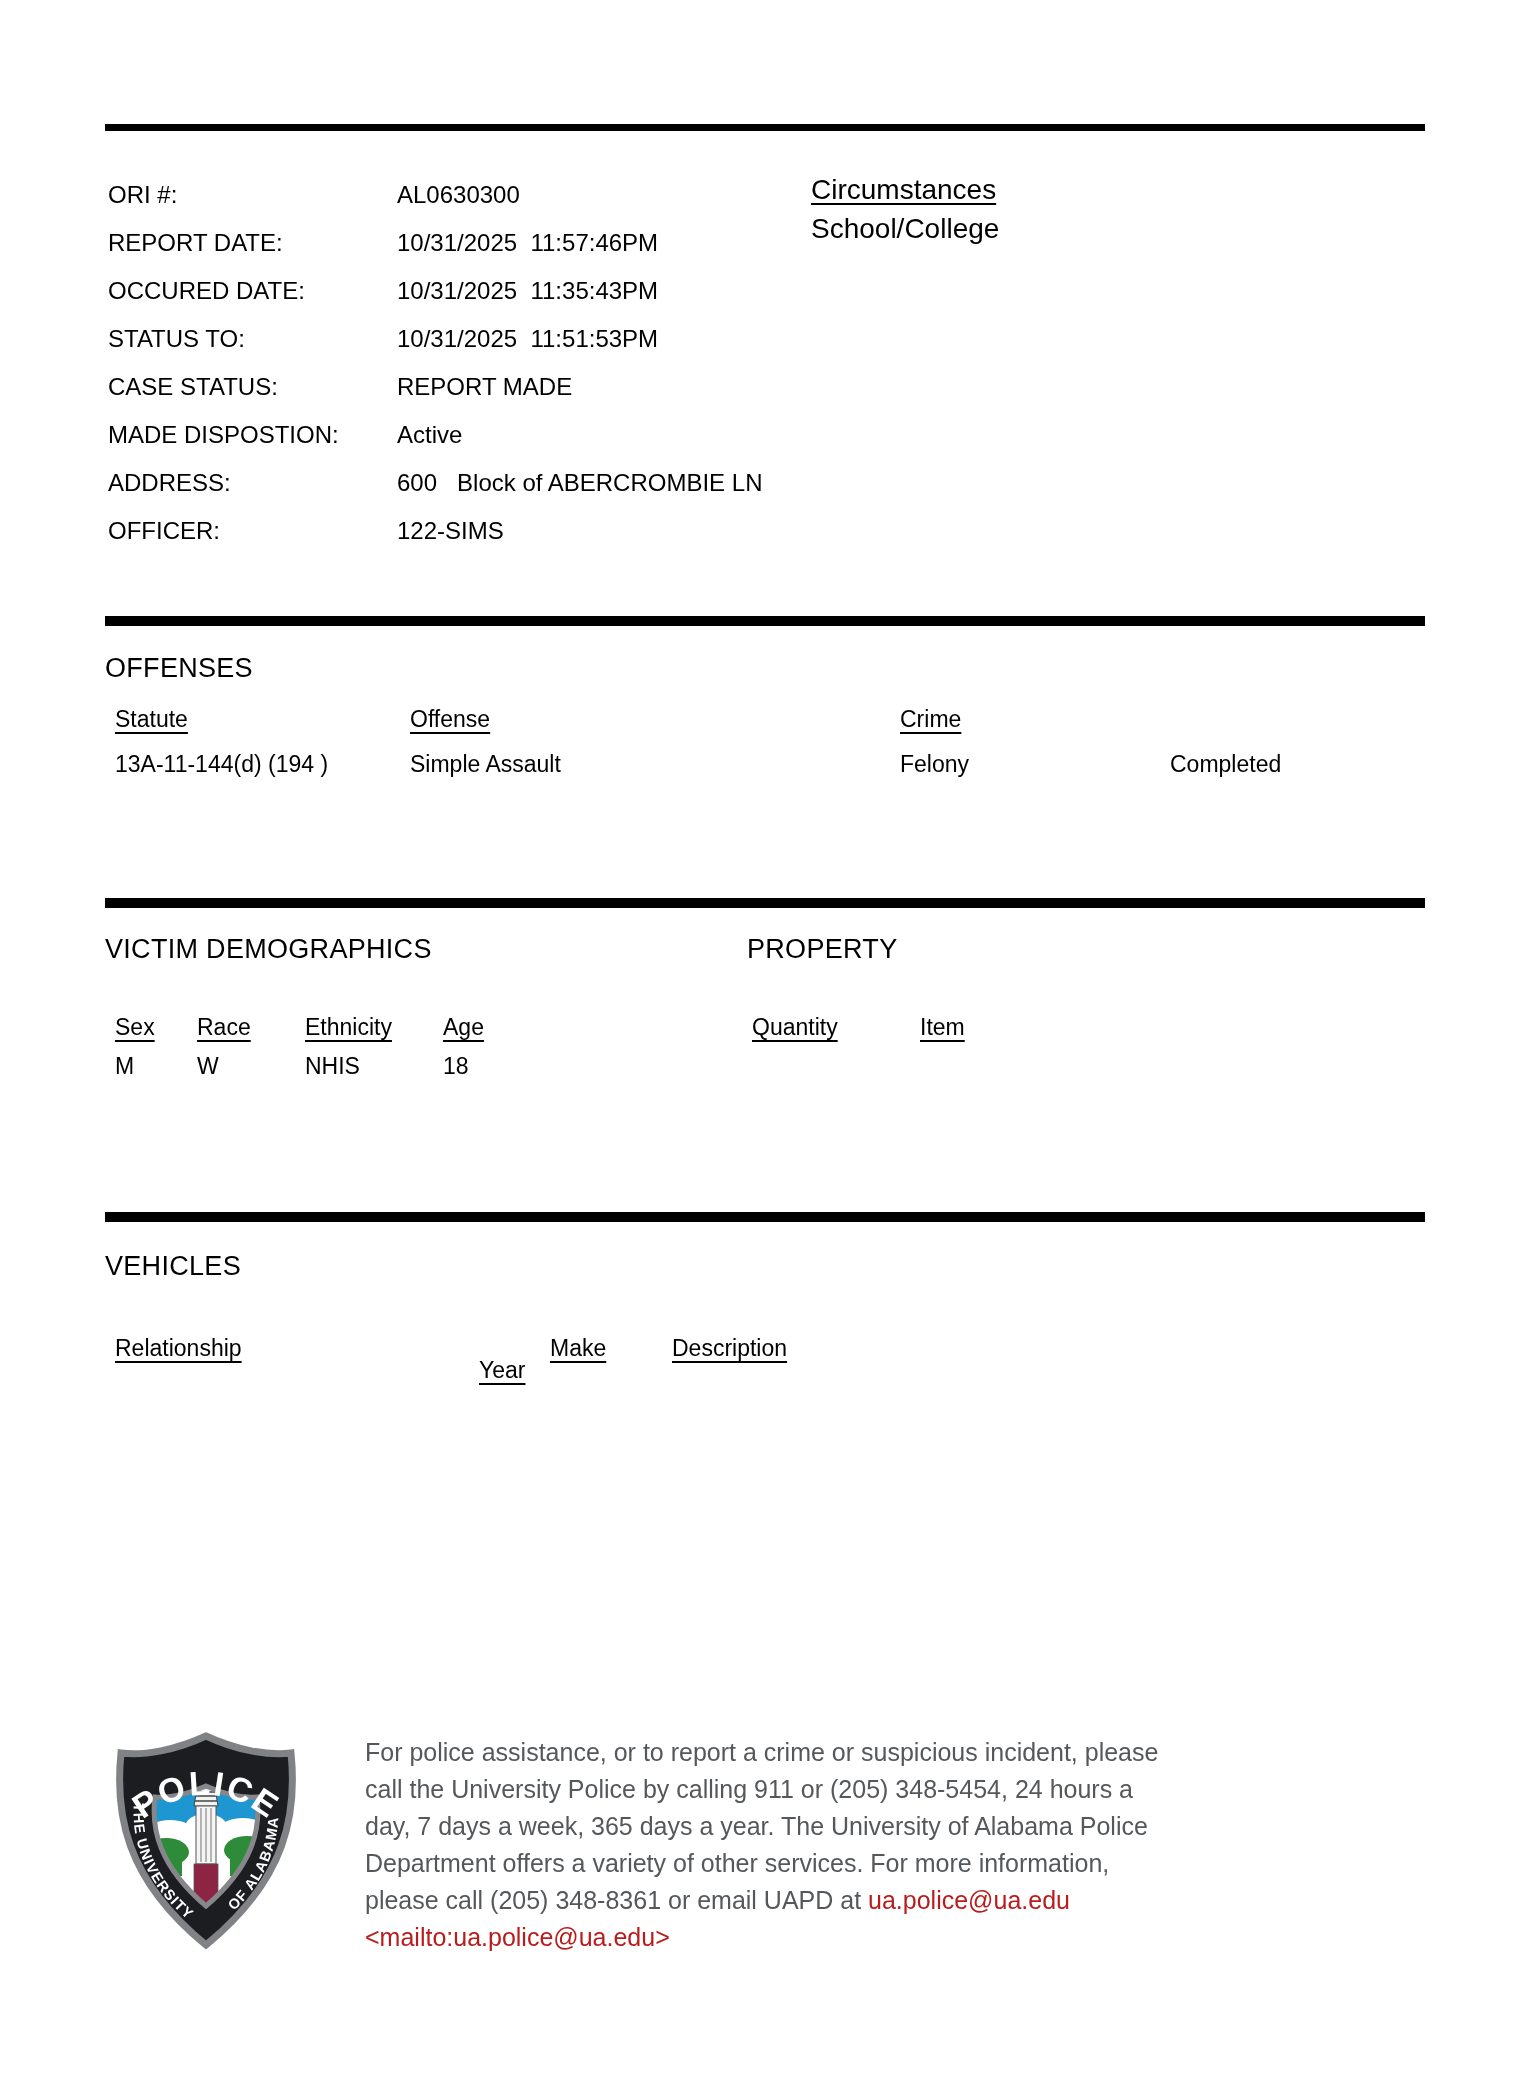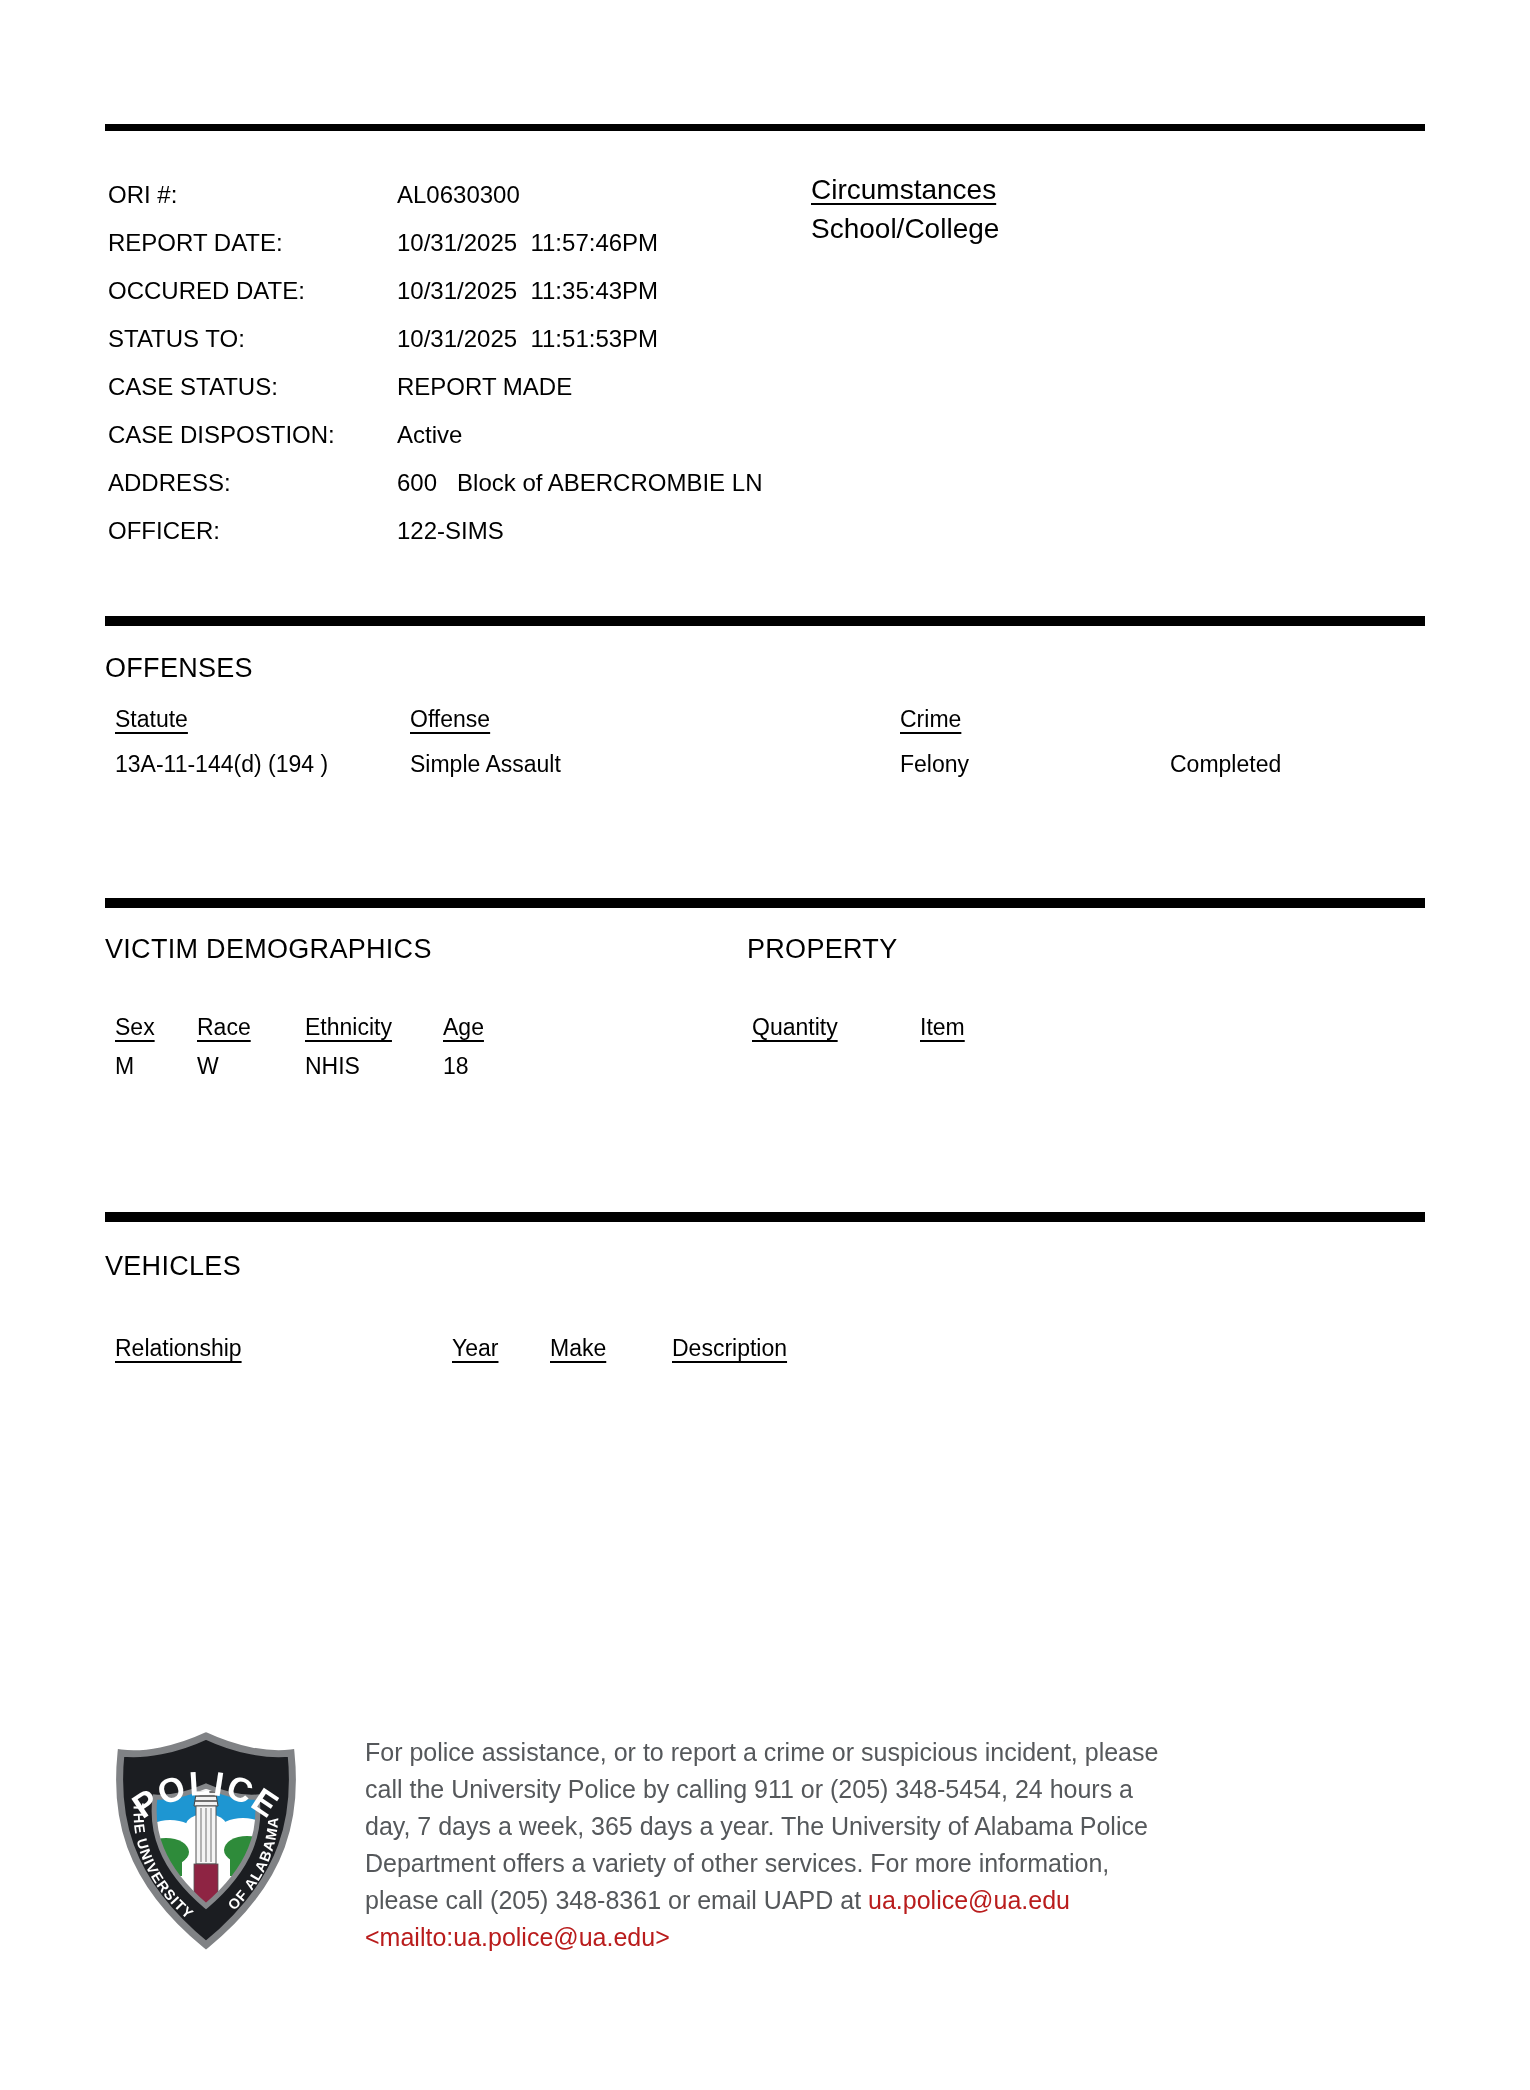--- a/index.html
+++ b/index.html
@@ -39,21 +39,21 @@
   .off-h{top:706px;}  .off-r{top:751px;}
   .col-statute{left:115px;} .col-offense{left:410px;} .col-crime{left:900px;} .col-status{left:1170px;}
 
   
   .vic-h{top:1014px;} .vic-r{top:1053px;}
   .col-sex{left:115px;} .col-race{left:197px;} .col-eth{left:305px;} .col-age{left:443px;}
   .col-qty{left:752px;} .col-item{left:920px;}
 
   
   .veh-h{top:1335px;}
-  .col-rel{left:115px;} .col-year{left:452px;} .col-make{left:550px;} .col-desc{left:672px;}
+  .col-rel{left:115px;} .col-year{left:479px;margin-top:22px;} .col-make{left:550px;} .col-desc{left:672px;}
 
   .badge{position:absolute;left:100px;top:1726px;width:212px;height:228px;}
 
   .footer{
     position:absolute;left:365px;top:1734px;width:960px;
     font-size:25px;line-height:37px;color:#55585B;
   }
   .fline{white-space:pre;}
   .link{
     color:#b91c1c;text-decoration-thickness:2px;
@@ -82,21 +82,21 @@
     </div>
     <div class="frow">
       <span class="flabel">STATUS TO:</span>
       <span class="fval">10/31/2025  11:51:53PM</span>
     </div>
     <div class="frow">
       <span class="flabel">CASE STATUS:</span>
       <span class="fval">REPORT MADE</span>
     </div>
     <div class="frow">
-      <span class="flabel">CASE DISPOSTION:</span>
+      <span class="flabel">MADE DISPOSTION:</span>
       <span class="fval">Active</span>
     </div>
     <div class="frow">
       <span class="flabel">ADDRESS:</span>
       <span class="fval">600   Block of ABERCROMBIE LN</span>
     </div>
     <div class="frow">
       <span class="flabel">OFFICER:</span>
       <span class="fval">122-SIMS</span>
     </div>

